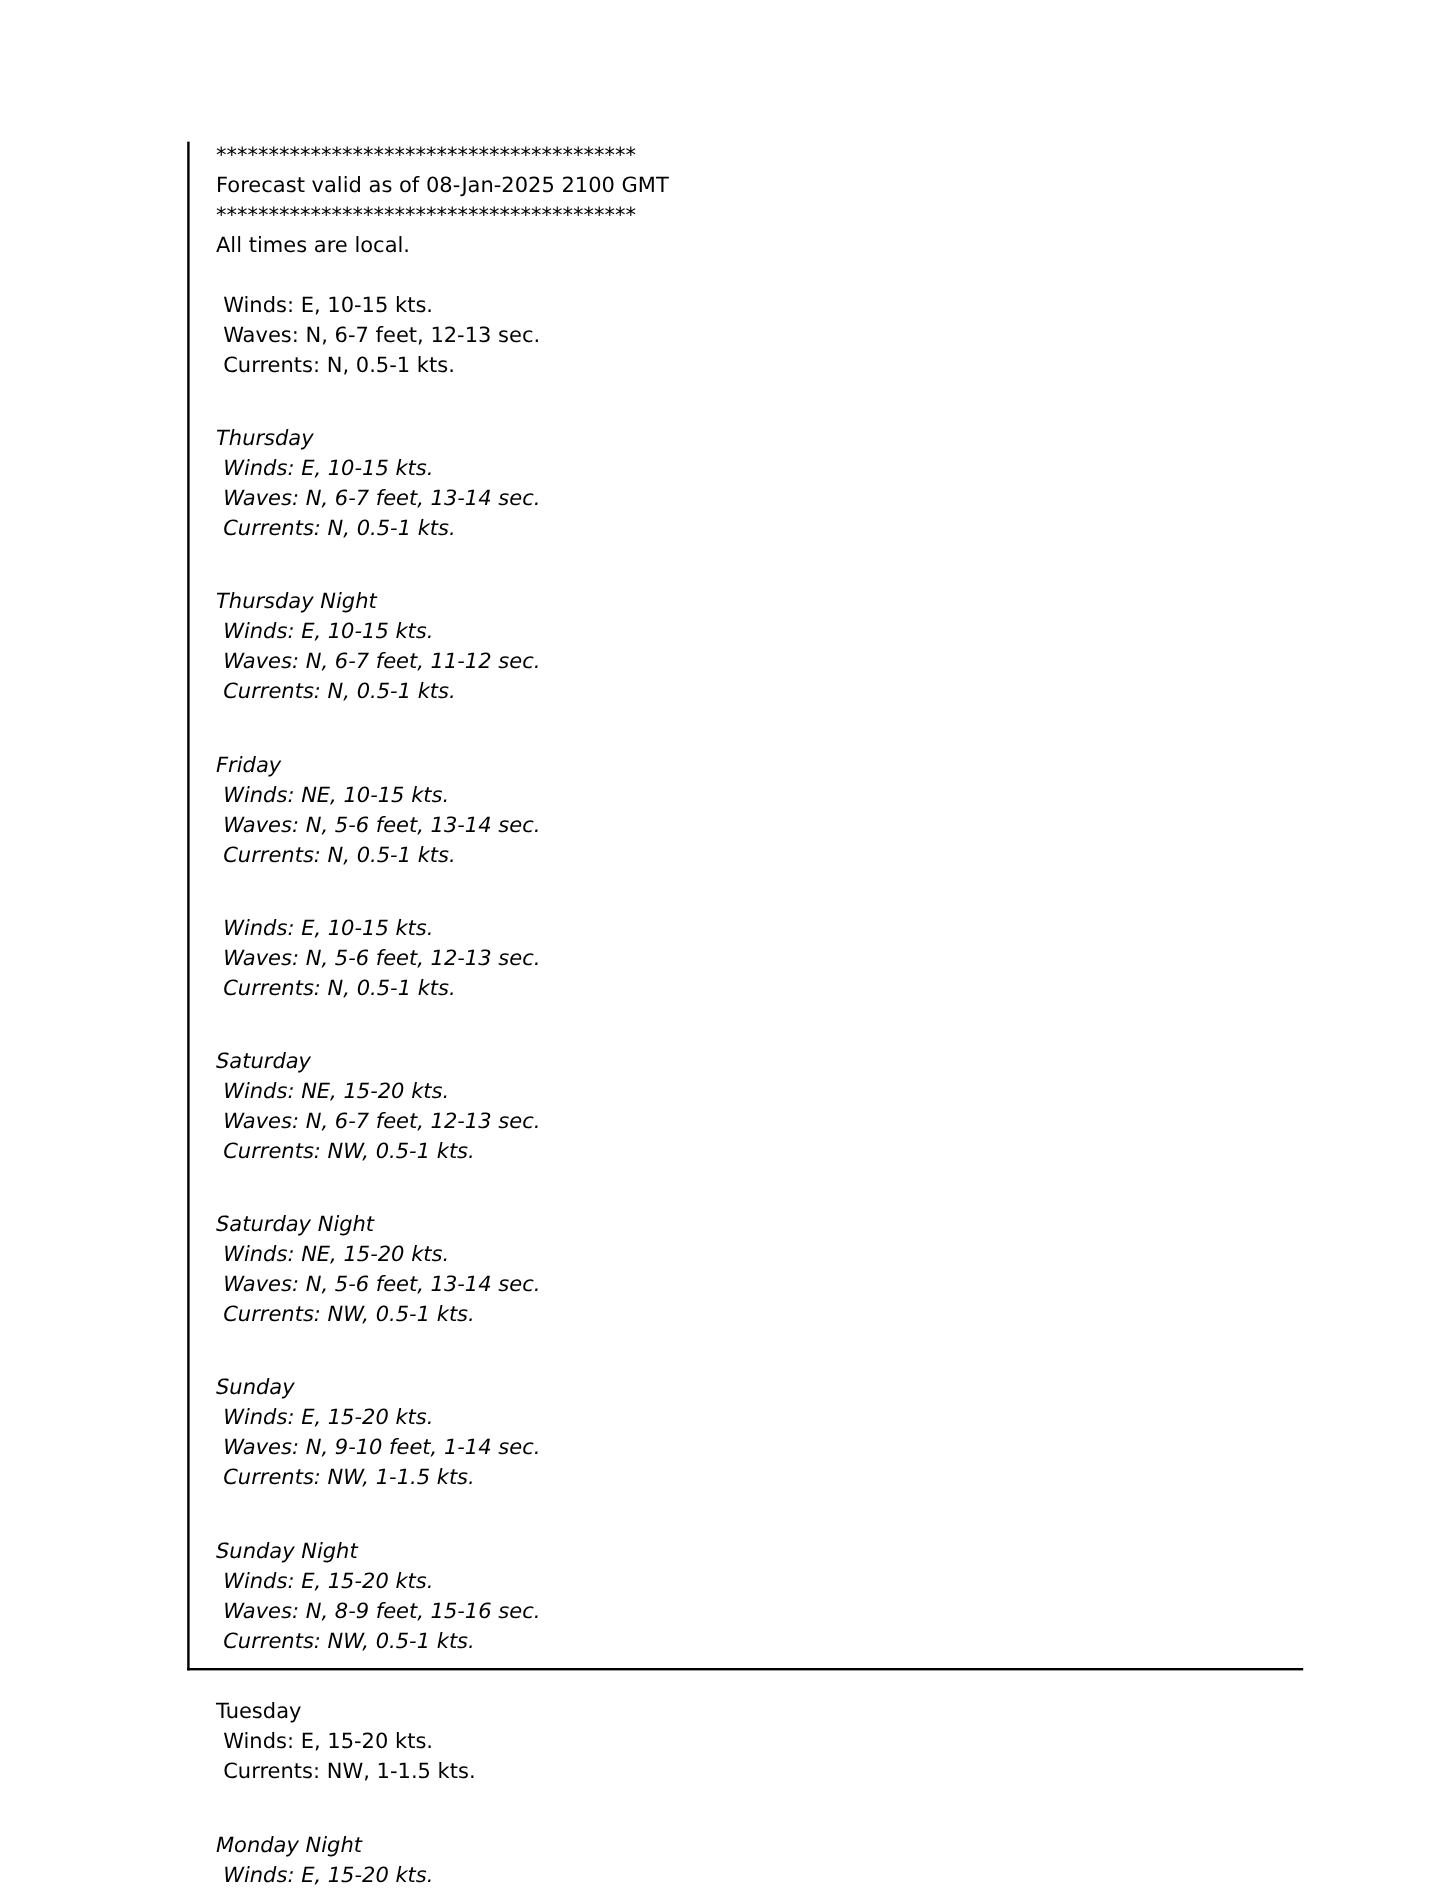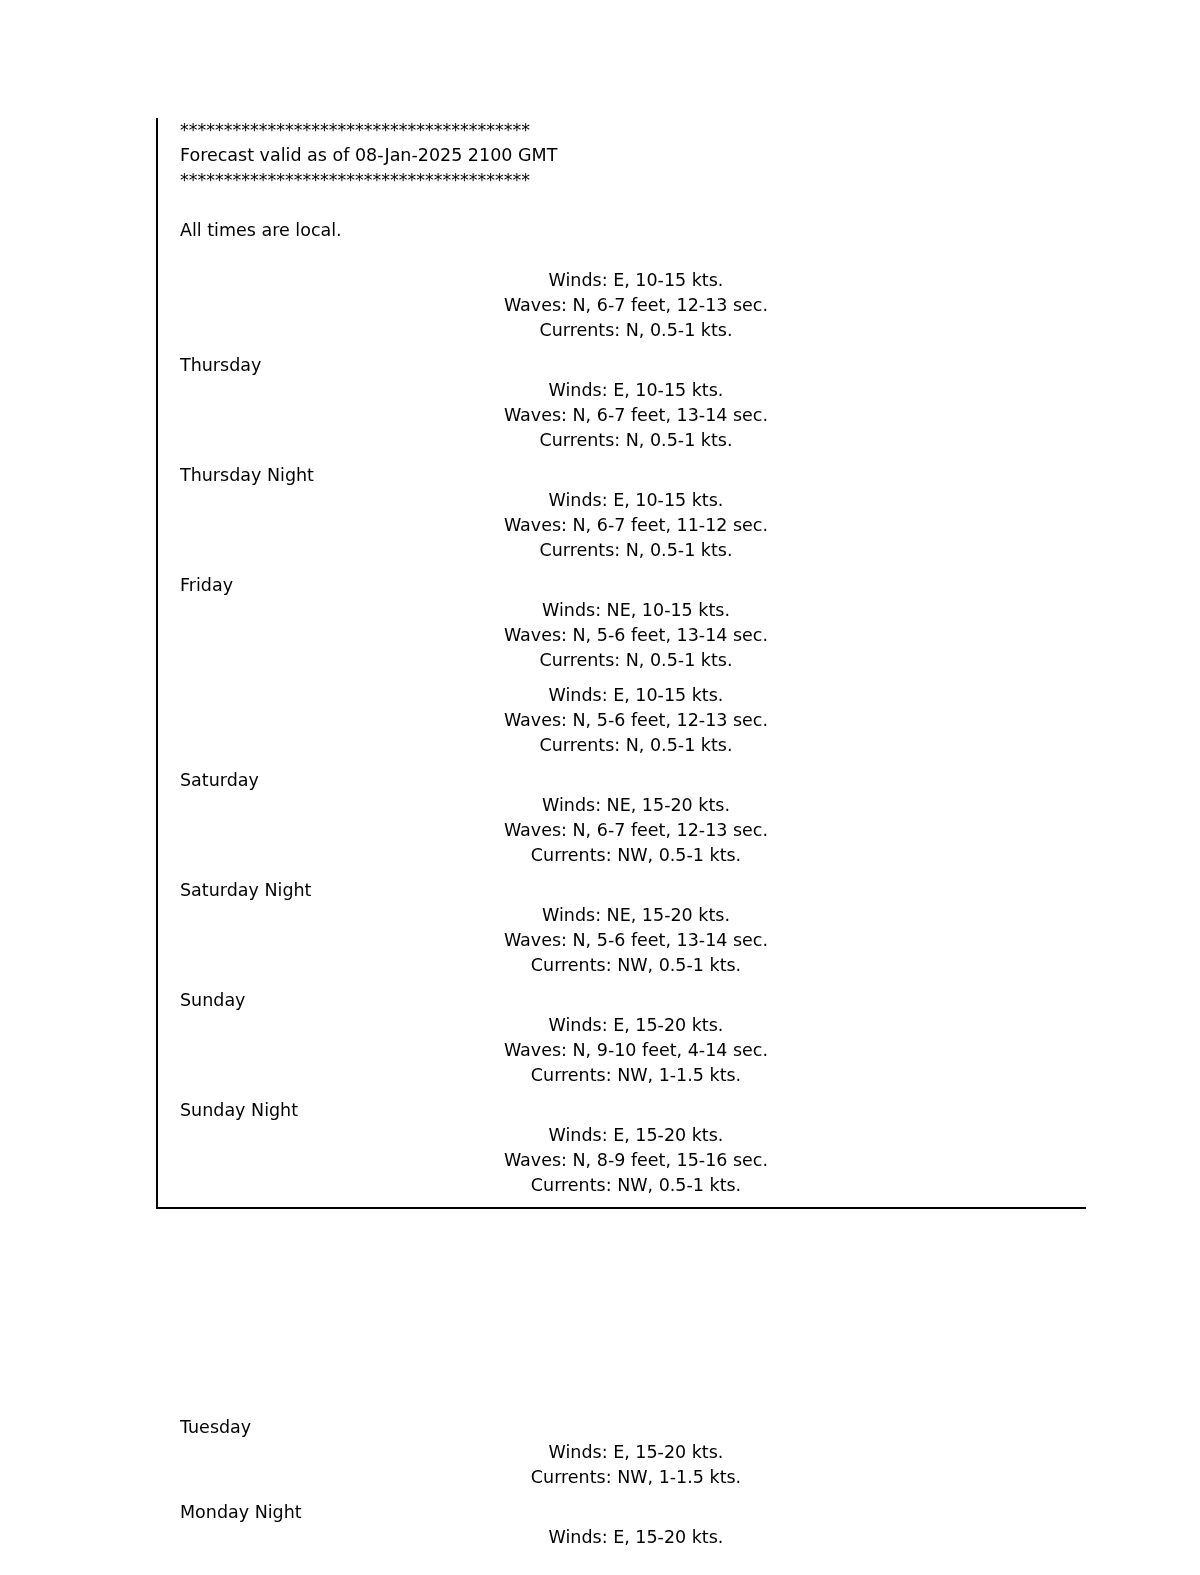--- a/index.html
+++ b/index.html
@@ -22,25 +22,24 @@
     left: 156px;
     top: 118px;
     width: 930px;
     box-sizing: border-box;
     border-left: 2px solid #000000;
     border-bottom: 2px solid #000000;
     padding: 0 0 9px 22px;
   }
   .line { white-space: pre; }
   .note {
-    margin-top: 25px;
     margin-bottom: 25px;
   }
-  .section + .section { margin-top: 10px; }
-  .detail { padding-left: 6px; white-space: pre; text-align: center; }
+  .section + .section { margin-top: 36px; font-style: italic; }
+  .detail { padding-left: 6px; white-space: pre; }
   .below {
     position: absolute;
     left: 180px;
     top: 1415px;
     width: 906px;
   }
 </style>
 </head>
 <body>
 
@@ -88,21 +87,21 @@
     </div>
     <div class="section">
       <div class="line">Saturday Night</div>
       <div class="detail">Winds: NE, 15-20 kts.</div>
       <div class="detail">Waves: N, 5-6 feet, 13-14 sec.</div>
       <div class="detail">Currents: NW, 0.5-1 kts.</div>
     </div>
     <div class="section">
       <div class="line">Sunday</div>
       <div class="detail">Winds: E, 15-20 kts.</div>
-      <div class="detail">Waves: N, 9-10 feet, 4-14 sec.</div>
+      <div class="detail">Waves: N, 9-10 feet, 1-14 sec.</div>
       <div class="detail">Currents: NW, 1-1.5 kts.</div>
     </div>
     <div class="section">
       <div class="line">Sunday Night</div>
       <div class="detail">Winds: E, 15-20 kts.</div>
       <div class="detail">Waves: N, 8-9 feet, 15-16 sec.</div>
       <div class="detail">Currents: NW, 0.5-1 kts.</div>
     </div>
   </div>
 </div>

